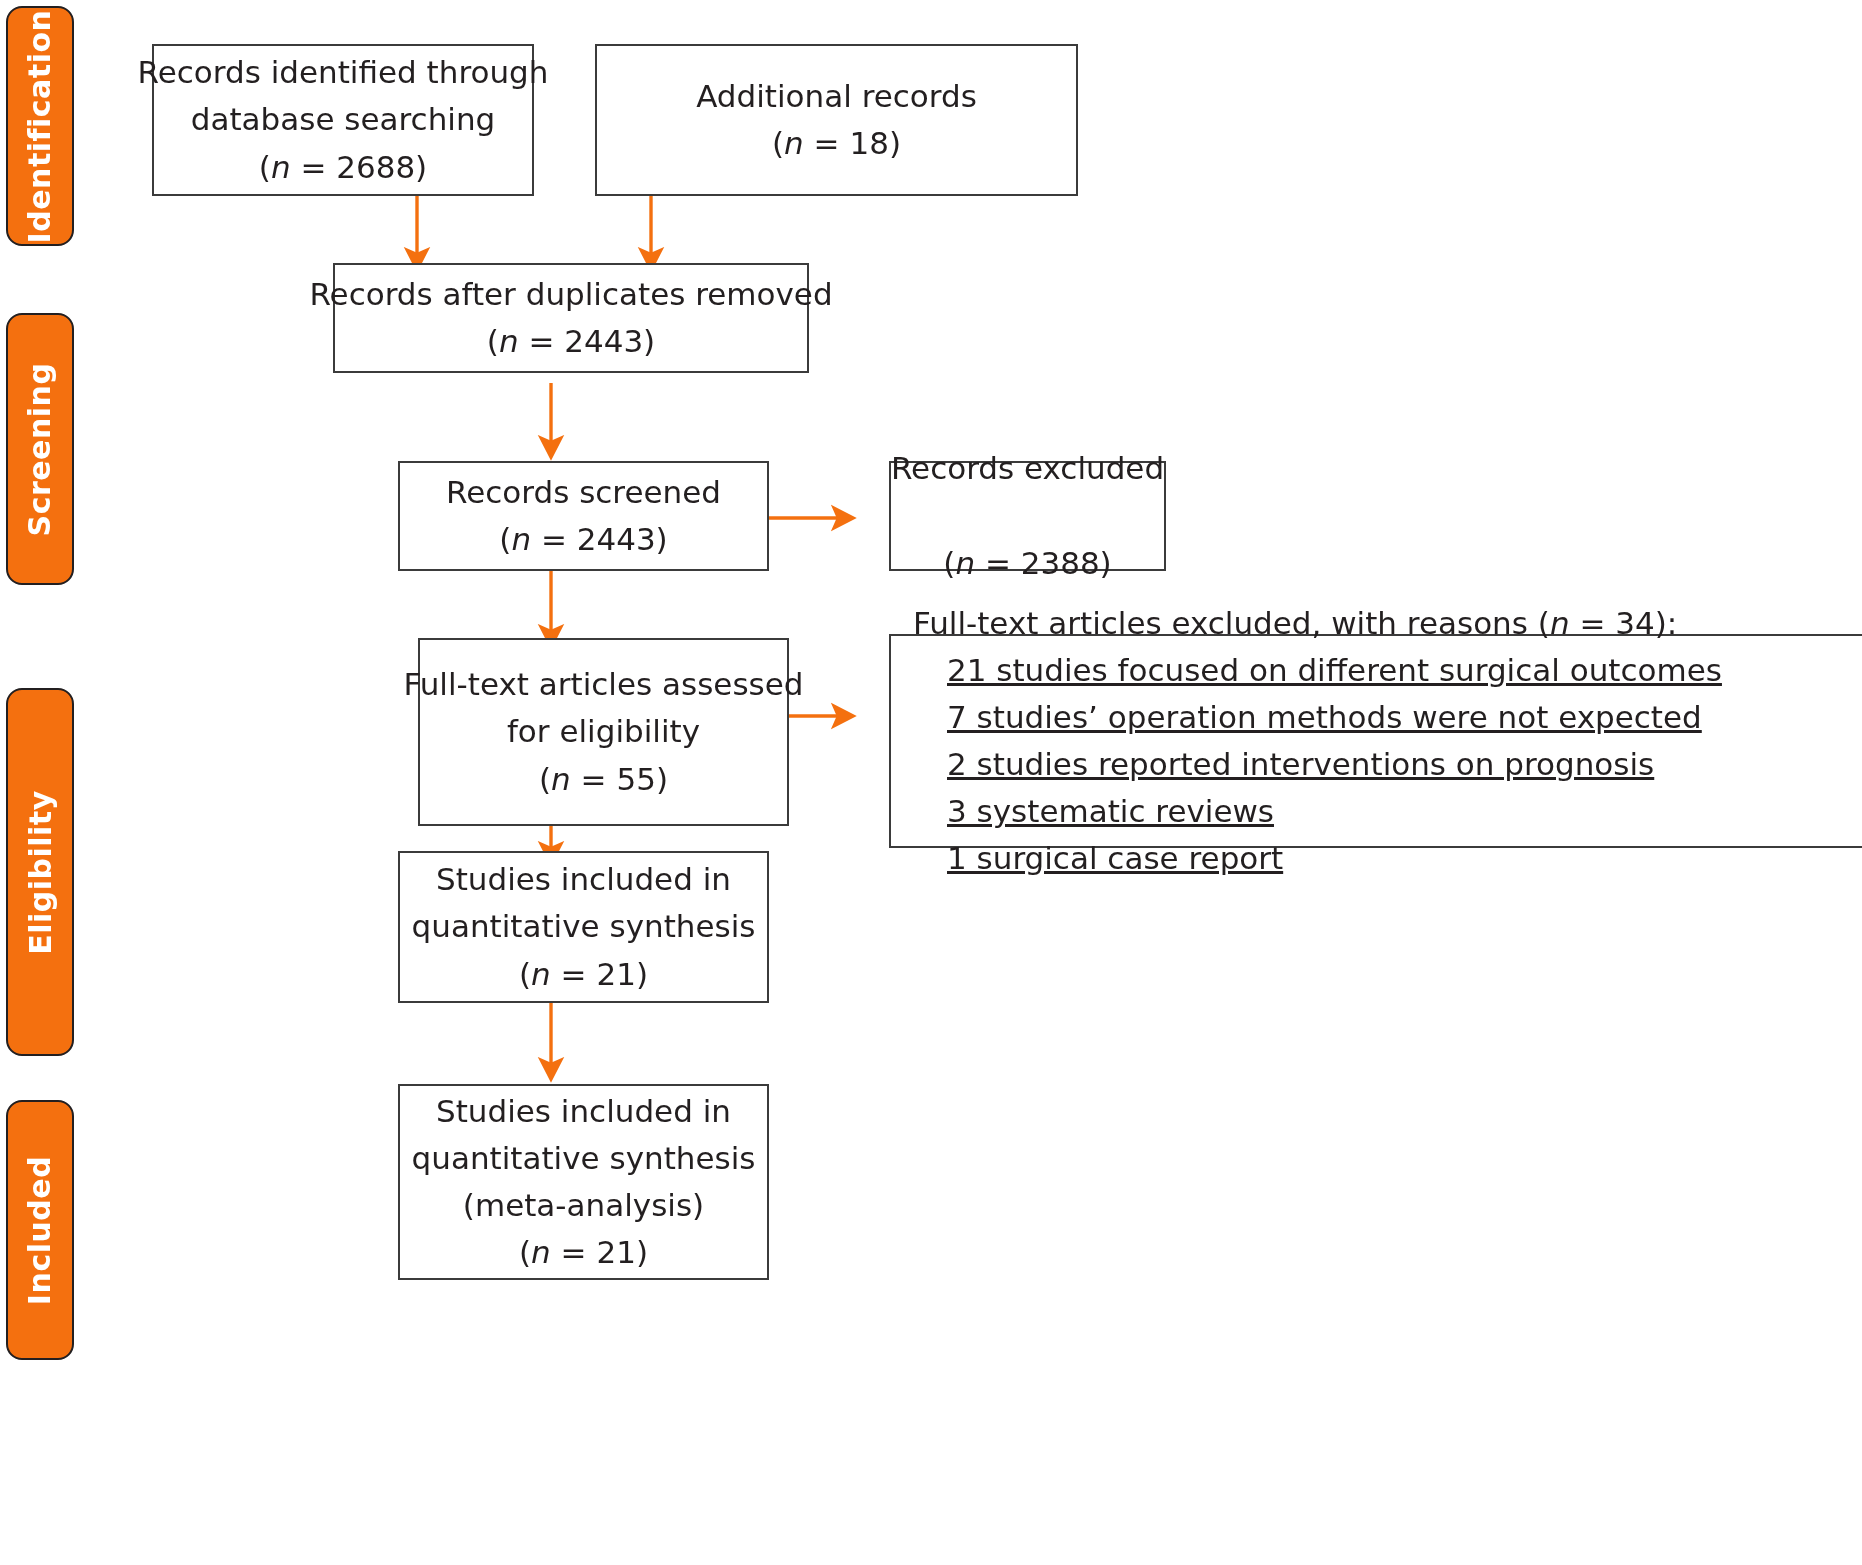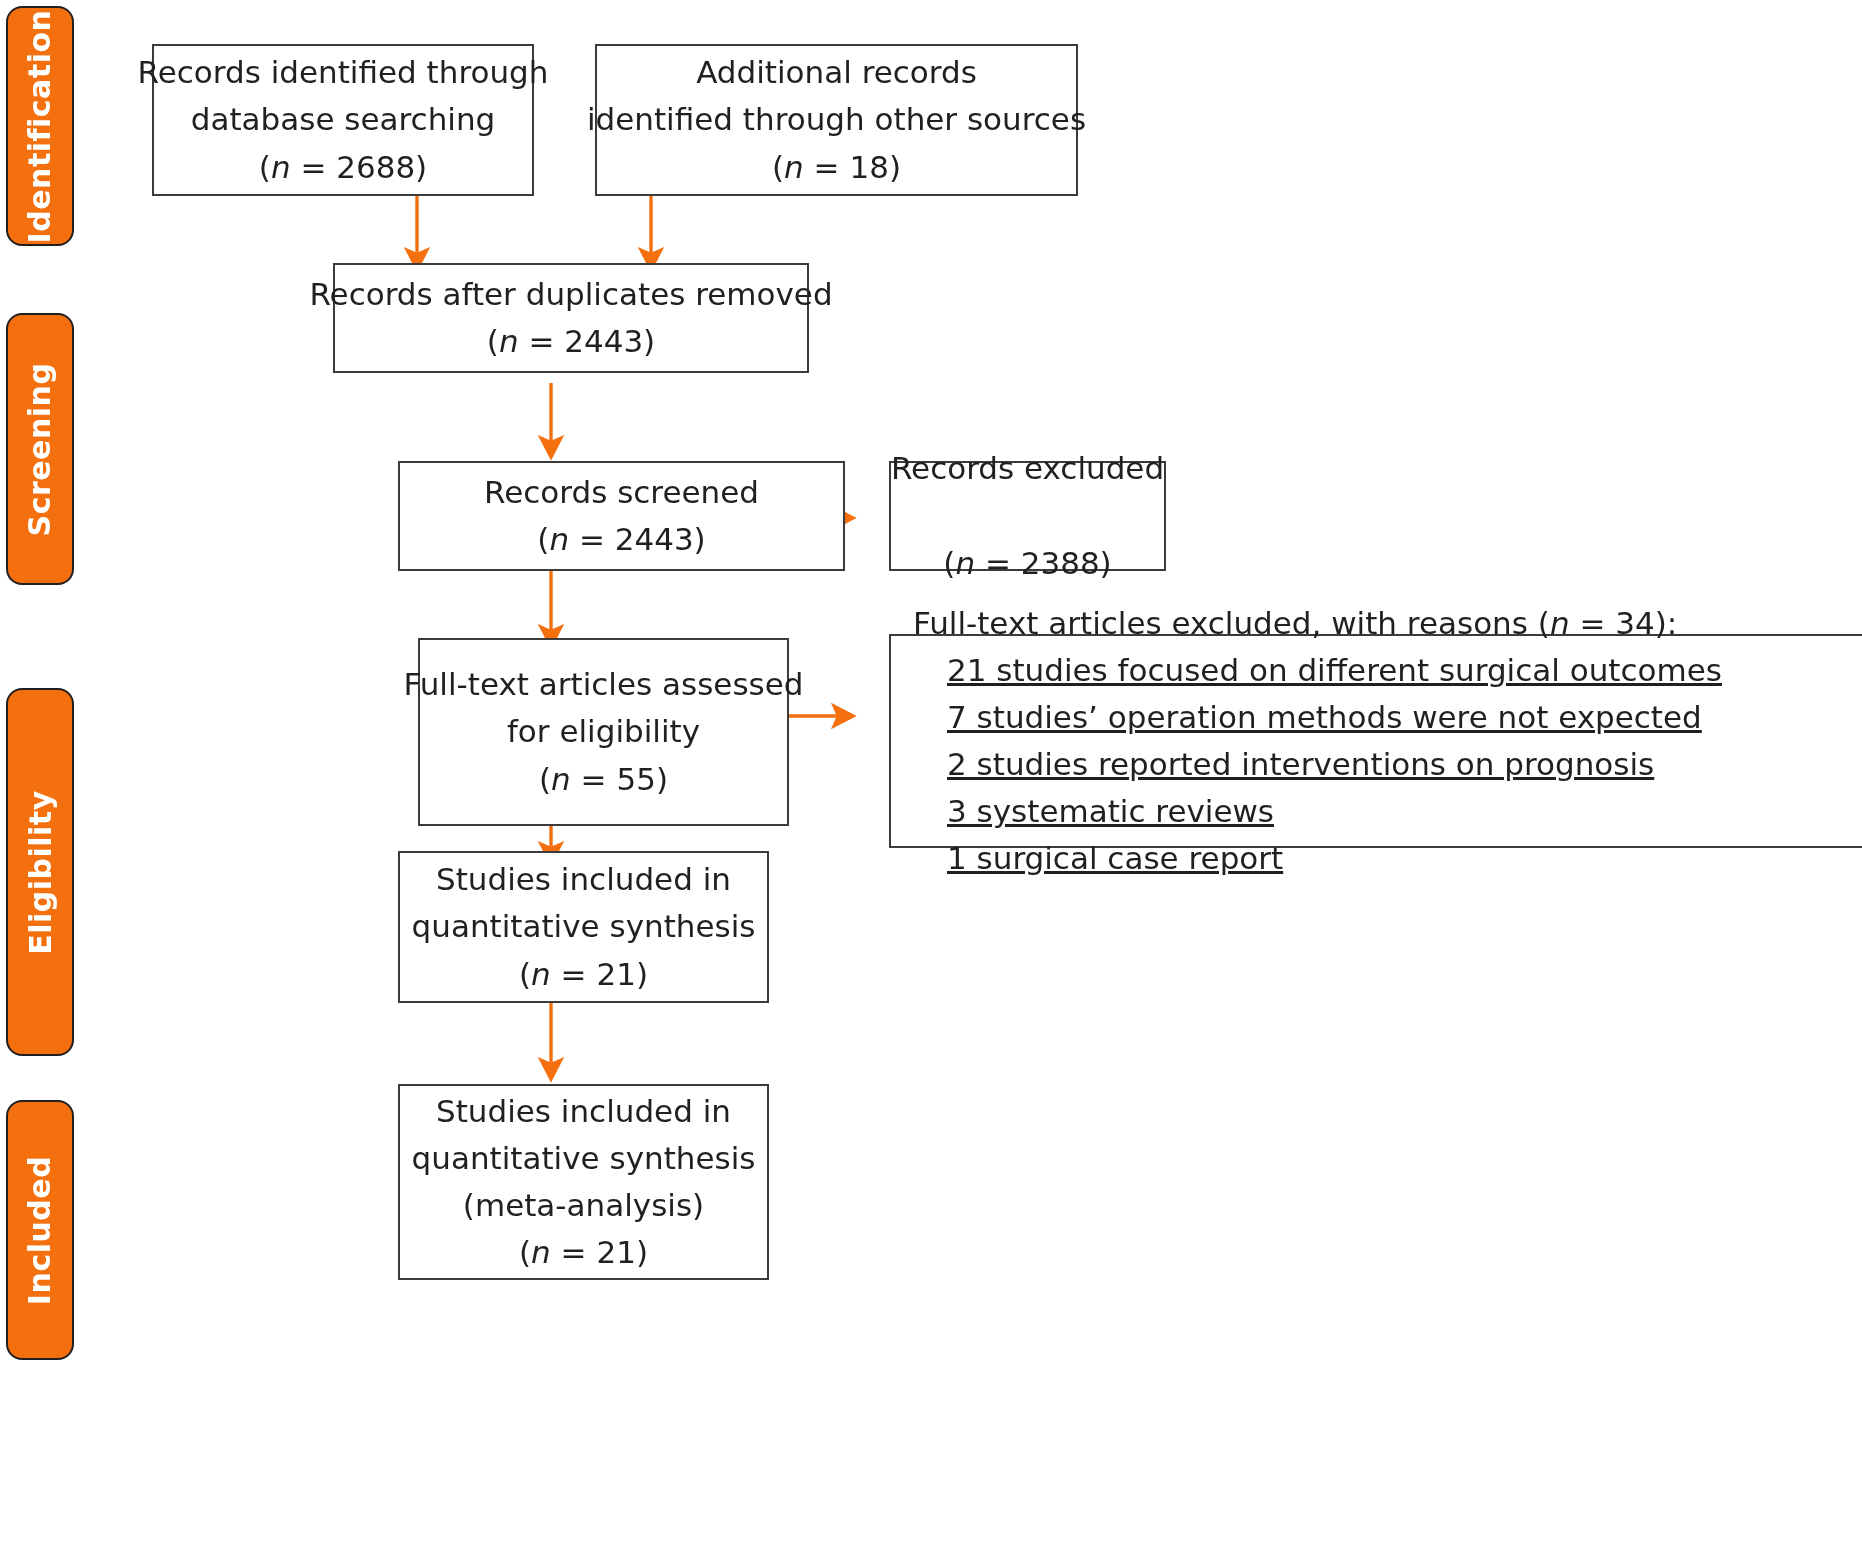--- a/index.html
+++ b/index.html
@@ -123,30 +123,29 @@
   </div>
 
   <div class="flow-box" style="left:120px; top:44px; width:382px; height:152px;">
     <span class="ln">Records identified through</span>
     <span class="ln">database searching</span>
     <span class="ln"><span>(</span><span class="ital">n</span><span> = 2688)</span></span>
   </div>
 
   <div class="flow-box" style="left:563px; top:44px; width:483px; height:152px;">
     <span class="ln">Additional records</span>
-    <span class="ln">identified through other sources</span>
     <span class="ln"><span>(</span><span class="ital">n</span><span> = 18)</span></span>
   </div>
 
   <div class="flow-box" style="left:301px; top:263px; width:476px; height:110px;">
     <span class="ln">Records after duplicates removed</span>
     <span class="ln"><span>(</span><span class="ital">n</span><span> = 2443)</span></span>
   </div>
 
-  <div class="flow-box" style="left:366px; top:461px; width:447px; height:110px;">
+  <div class="flow-box" style="left:366px; top:461px; width:371px; height:110px;">
     <span class="ln">Records screened</span>
     <span class="ln"><span>(</span><span class="ital">n</span><span> = 2443)</span></span>
   </div>
 
   <div class="flow-box" style="left:857px; top:461px; width:277px; height:110px;gap:48px;">
     <span class="ln">Records excluded</span>
     <span class="ln"><span>(</span><span class="ital">n</span><span> = 2388)</span></span>
   </div>
 
   <div class="flow-box" style="left:386px; top:638px; width:371px; height:188px;text-align:center;">

